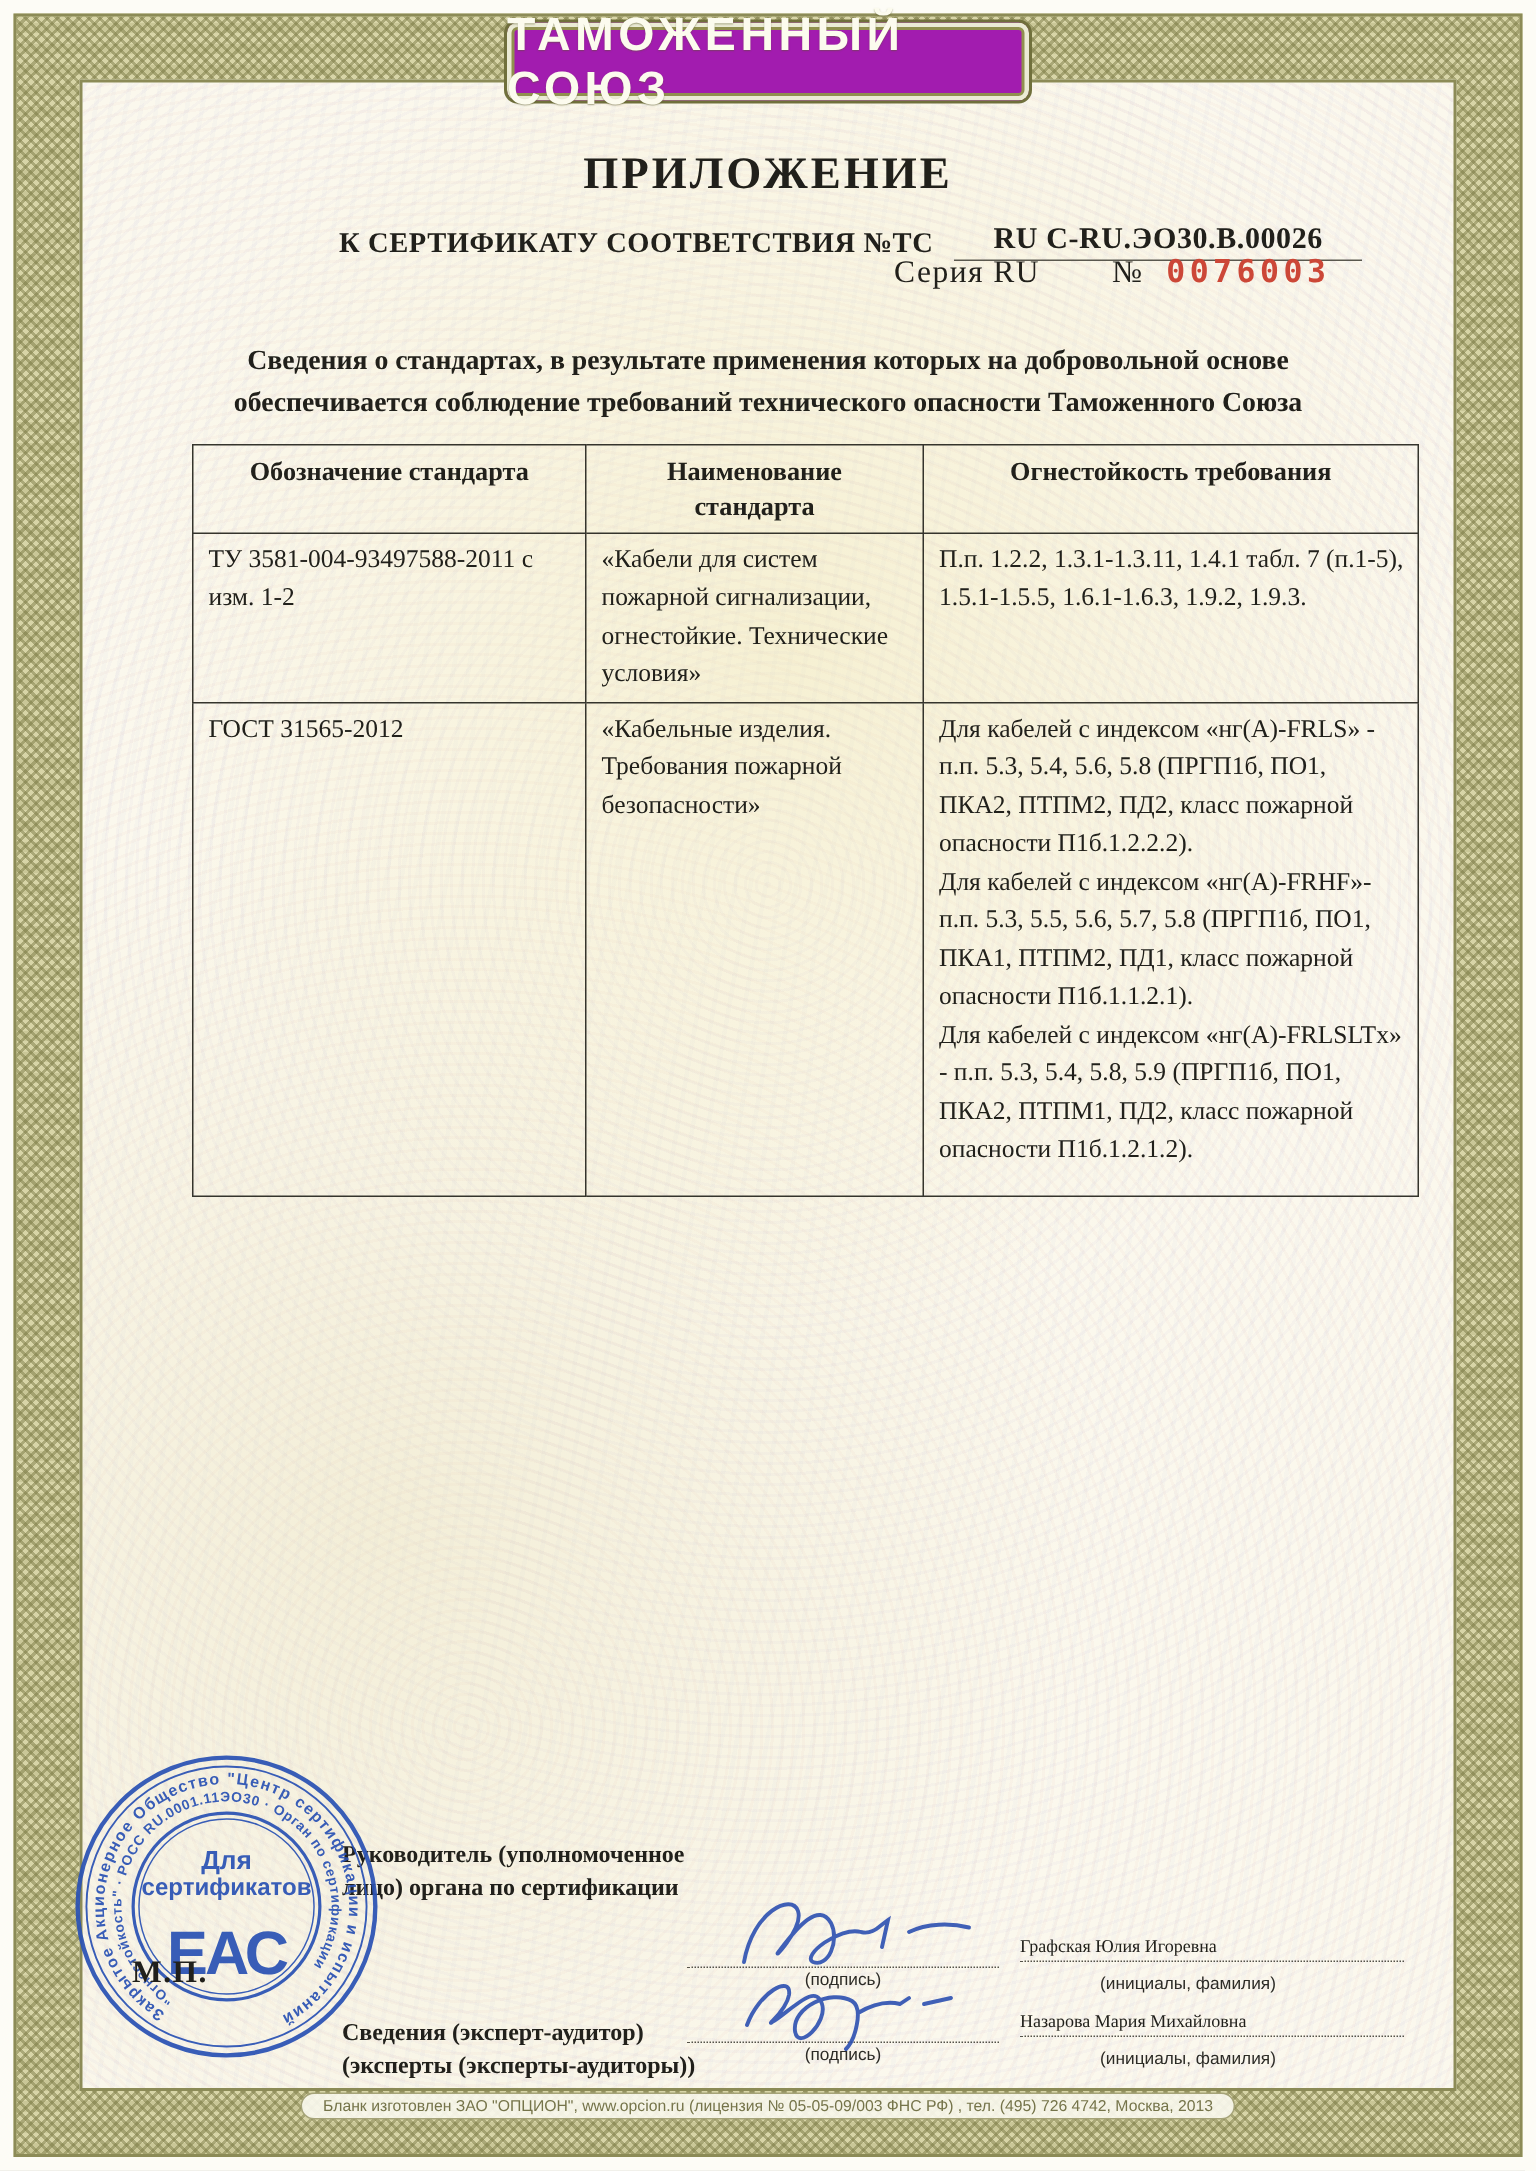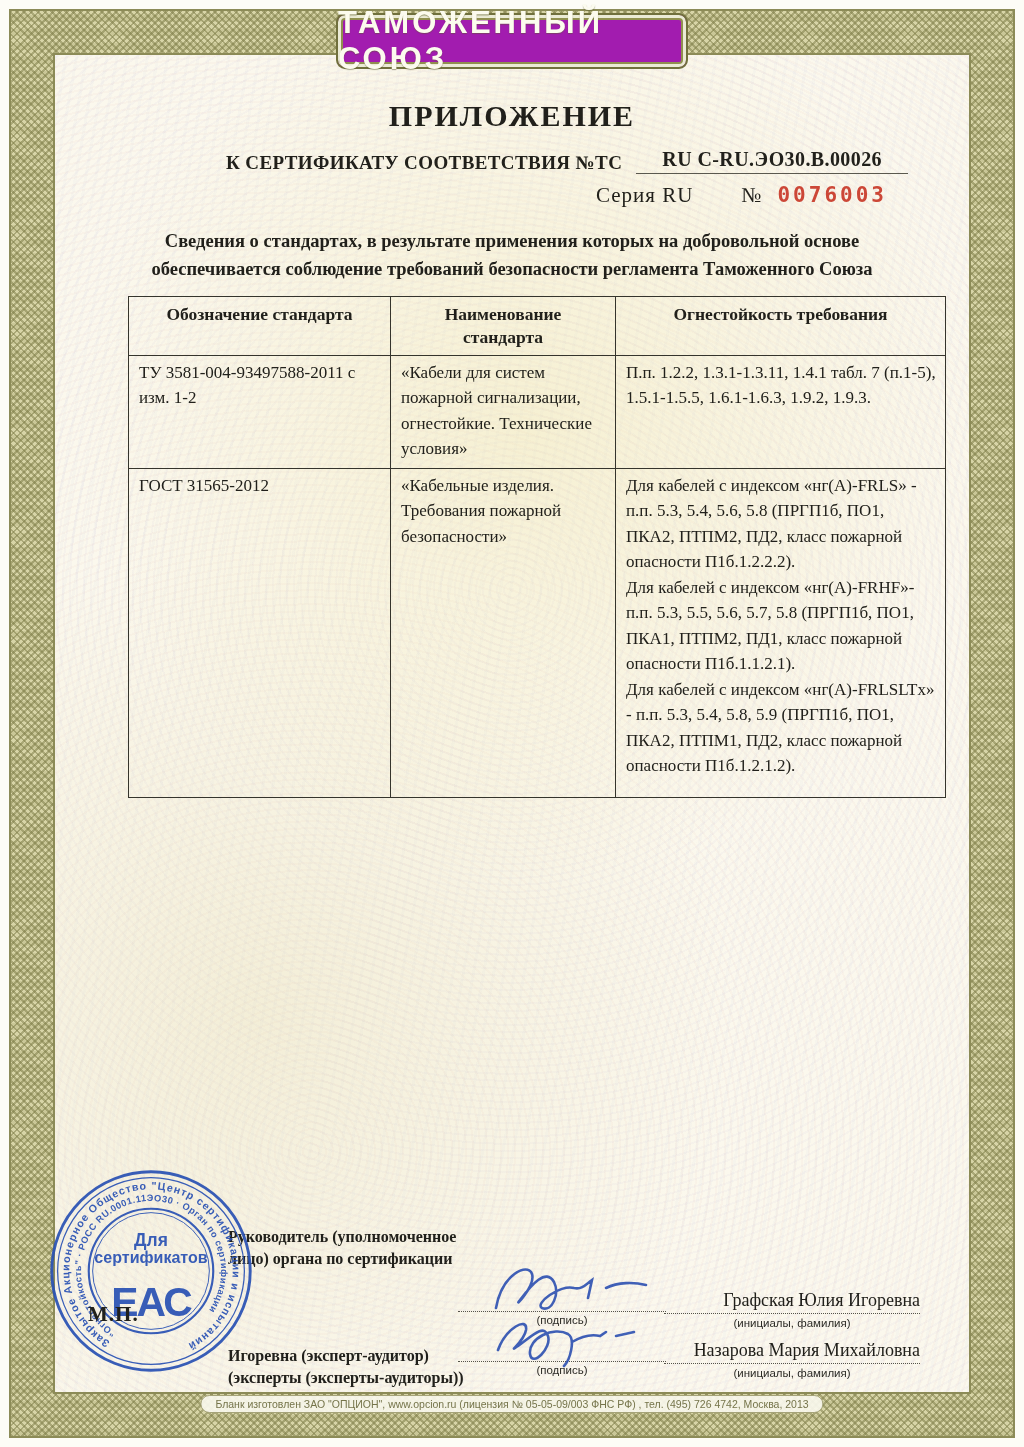--- a/index.html
+++ b/index.html
@@ -49,21 +49,21 @@
   .cert-line {
     position:absolute; top:148px; left:226px; width:682px;
     display:flex; align-items:flex-end; z-index:3;
   }
   .cert-label { font-weight:700; font-size:19px; white-space:nowrap; letter-spacing:.4px; }
   .cert-number-box {
     flex:1; margin-left:14px; border-bottom:1.3px solid #5a584e;
     text-align:center; font-weight:700; font-size:20px; padding-bottom:2px; letter-spacing:.4px;
   }
   .series-line {
-    position:absolute; top:183px; left:596px; width:320px;
+    position:absolute; top:169px; left:596px; width:320px;
     display:flex; align-items:baseline; z-index:3;
   }
   .series-label { font-size:21px; letter-spacing:1px; }
   .no-sign { font-size:21px; margin-left:48px; }
   .serial {
     margin-left:16px; font-family:"DejaVu Sans Mono", monospace;
     font-weight:700; font-size:21px; letter-spacing:3px; color:#cc4737;
   }
   .intro {
     position:absolute; top:228px; left:87px; width:850px; text-align:center;
@@ -91,22 +91,22 @@
   .stamp text, .stamp textPath { font-family:"Liberation Sans", sans-serif; }
   .mp-label { position:absolute; left:88px; top:1302px; font-weight:700; font-size:21px; letter-spacing:1px; z-index:5; }
   
   .role { position:absolute; left:228px; width:262px; font-weight:700; font-size:16px; line-height:1.35; z-index:3; }
   .role-1 { top:1226px; } .role-2 { top:1345px; }
   .sig-line { position:absolute; left:458px; width:208px; border-bottom:1.6px dotted #55534a; z-index:3; }
   .sig-line-1 { top:1311px; } .sig-line-2 { top:1361px; }
   .sig-caption { position:absolute; left:458px; width:208px; text-align:center;
     font-family:"Liberation Sans", sans-serif; font-size:11.5px; color:#2c2b26; z-index:3; }
   .sig-caption-1 { top:1314px; } .sig-caption-2 { top:1364px; }
-  .sig-name { position:absolute; left:664px; width:256px; text-align:right;
-    font-size:18px; border-bottom:1.6px dotted #55534a; padding-bottom:2px; z-index:3; }
+  .sig-name { position:absolute; left:680px; width:256px; text-align:left;
+    font-size:12px; border-bottom:1.6px dotted #55534a; padding-bottom:2px; z-index:3; }
   .sig-name-1 { top:1290px; } .sig-name-2 { top:1340px; }
   .name-caption { position:absolute; left:664px; width:256px; text-align:center;
     font-family:"Liberation Sans", sans-serif; font-size:11.5px; color:#2c2b26; z-index:3; }
   .name-caption-1 { top:1317px; } .name-caption-2 { top:1367px; }
   .autograph { position:absolute; z-index:5; }
   .autograph-1 { left:482px; top:1258px; }
   .autograph-2 { left:488px; top:1308px; }
   
   .footer {
     position:absolute; top:1395px; left:50%; transform:translateX(-50%);
@@ -136,21 +136,21 @@
   </div>
 
   <div class="series-line">
     <span class="series-label">Серия RU</span>
     <span class="no-sign">№</span>
     <span class="serial">0076003</span>
   </div>
 
   <div class="intro">
     <div>Сведения о стандартах, в результате применения которых на добровольной основе</div>
-    <div>обеспечивается соблюдение требований безопасности регламента Таможенного Союза</div>
+    <div>обеспечивается соблюдение требований технического опасности Таможенного Союза</div>
   </div>
 
   <table class="standards">
     <colgroup>
         <col class="c1">
         <col class="c2">
         <col class="c3">
       </colgroup>
     <thead>
       <tr>
@@ -206,21 +206,21 @@
   </svg>
 
   <div class="mp-label">М.П.</div>
 
   <div class="role role-1">Руководитель (уполномоченное лицо) органа по сертификации</div>
   <div class="sig-line sig-line-1"></div>
   <div class="sig-caption sig-caption-1">(подпись)</div>
   <div class="sig-name sig-name-1">Графская Юлия Игоревна</div>
   <div class="name-caption name-caption-1">(инициалы, фамилия)</div>
 
-  <div class="role role-2">Игоревна (эксперт-аудитор) (эксперты (эксперты-аудиторы))</div>
+  <div class="role role-2">Сведения (эксперт-аудитор) (эксперты (эксперты-аудиторы))</div>
   <div class="sig-line sig-line-2"></div>
   <div class="sig-caption sig-caption-2">(подпись)</div>
   <div class="sig-name sig-name-2">Назарова Мария Михайловна</div>
   <div class="name-caption name-caption-2">(инициалы, фамилия)</div>
 
   <svg class="autograph autograph-1" width="200" height="62" viewBox="0 0 200 62">
     <path d="M14,50 C20,16 46,4 50,16 C54,28 30,52 38,42 C50,26 64,10 72,24 C78,36 70,54 60,50 C52,46 78,26 92,30 C100,32 104,26 110,22 L106,40" fill="none" stroke="#2b4fb0" stroke-width="2.6" stroke-linecap="round" opacity="0.9"></path>
     <path d="M124,30 C136,24 152,24 164,27" fill="none" stroke="#2b4fb0" stroke-width="2.6" stroke-linecap="round" opacity="0.9"></path>
   </svg>
 

